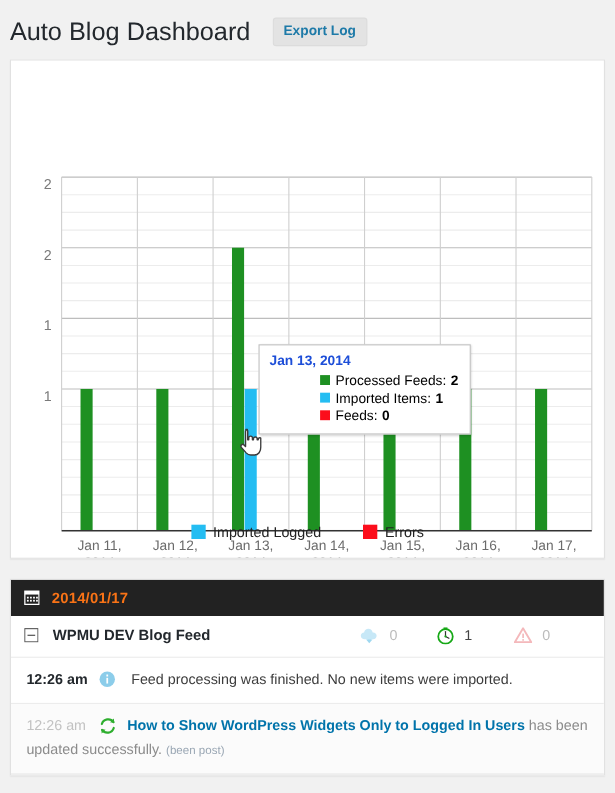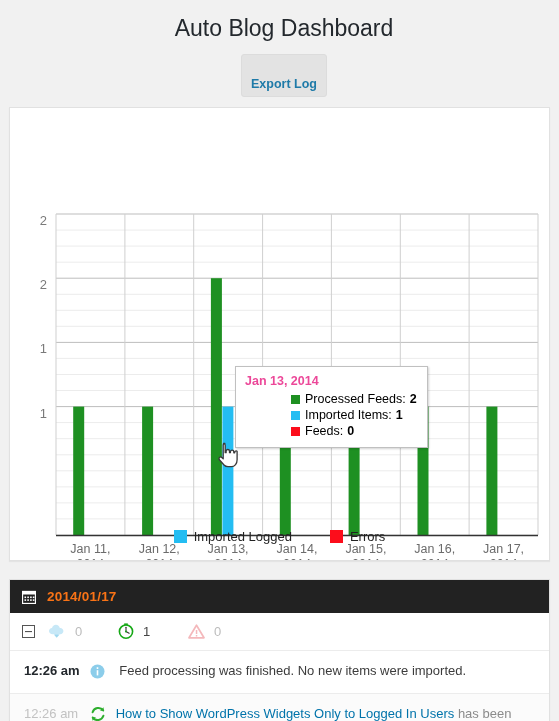--- a/index.html
+++ b/index.html
@@ -13,40 +13,39 @@
     font-family: "Liberation Sans", sans-serif;
     overflow: hidden;
     position: relative;
   }
 
   
   .page-header {
     display: flex;
     align-items: center;
     padding: 14px 0 10px 9px;
-    gap: 10px;
-    flex-direction: column;
+    gap: 20px;
   }
   .page-title {
     font-size: 23px;
     font-weight: 400;
     color: #23282d;
     line-height: 1.3;
     white-space: nowrap;
     font-family: "Liberation Sans", sans-serif;
   }
   .hdr-btn {
     display: inline-block;
     background: #e3e3e3;
     border: 1px solid #dcdcdc;
     border-radius: 3px;
     color: #1e7aa8;
     font-size: 12.5px;
     font-weight: bold;
-    padding: 23px 9px 6px 9px;
+    padding: 5px 9px 6px 9px;
     line-height: 1;
     cursor: pointer;
     white-space: nowrap;
     font-family: "Liberation Sans", sans-serif;
   }
 
   
   .chart-panel {
     margin: 0 9px;
     background: #ffffff;
@@ -67,21 +66,21 @@
     border: 1px solid #c0c0c0;
     box-shadow: 1px 1px 2px rgba(0,0,0,.18);
     padding: 7px 10px 8px 9px;
     font-family: "Liberation Sans", sans-serif;
     white-space: nowrap;
     z-index: 5;
   }
   .tt-title {
     font-size: 12.5px;
     font-weight: bold;
-    color: #ec4899;
+    color: #1d4ed8;
     margin-bottom: 3px;
   }
   .tt-row {
     font-size: 12.5px;
     color: #000;
     line-height: 16px;
     display: flex;
     align-items: center;
     padding-left: 46px;
   }
@@ -194,21 +193,21 @@
   .le-icon {
     display: inline-block;
     width: 26px;
     vertical-align: middle;
     text-align: left;
   }
   .le-text { color: #3c3c3c; }
   .le-text.muted { color: #8b8b8b; }
   .le-link {
     color: #0073aa;
-    font-weight: normal;
+    font-weight: bold;
     text-decoration: none;
     cursor: pointer;
   }
   .le-sub {
     color: #9aa7b4;
     font-size: 10.5px;
   }
   svg { display: block; }
   .inl { display: inline-block; vertical-align: -3px; }
 </style>
@@ -341,20 +340,21 @@
     <span class="date-text">2014/01/17</span>
   </div>
 
   <div class="feed-row">
     <span class="feed-toggle">
       <svg width="13" height="13" viewBox="0 0 13 13">
         <rect x="0.5" y="0.5" width="12" height="12" fill="none" stroke="#555" stroke-width="1"></rect>
         <rect x="3" y="6" width="7" height="1.1" fill="#555"></rect>
       </svg>
     </span>
+    <span class="feed-title">WPMU DEV Blog Feed</span>
 
     <span class="stat">
       <span>
         <svg width="18" height="16" viewBox="0 0 18 16">
           <path d="M4.6 11.2C2.6 11.2 1 9.8 1 8c0-1.7 1.3-3 3-3.1C4.4 3 6 1.7 7.9 1.7c2 0 3.6 1.4 3.9 3.2h.5c1.7 0 3.1 1.4 3.1 3.1s-1.4 3.2-3.1 3.2H4.6z" fill="#c7e8f7"></path>
           <rect x="7" y="8.2" width="3.3" height="3.6" fill="#c7e8f7"></rect>
           <path d="M5.8 11.4h5.8L8.7 14.8z" fill="#9fd8f0"></path>
         </svg>
       </span>
       <span class="num">0</span>

